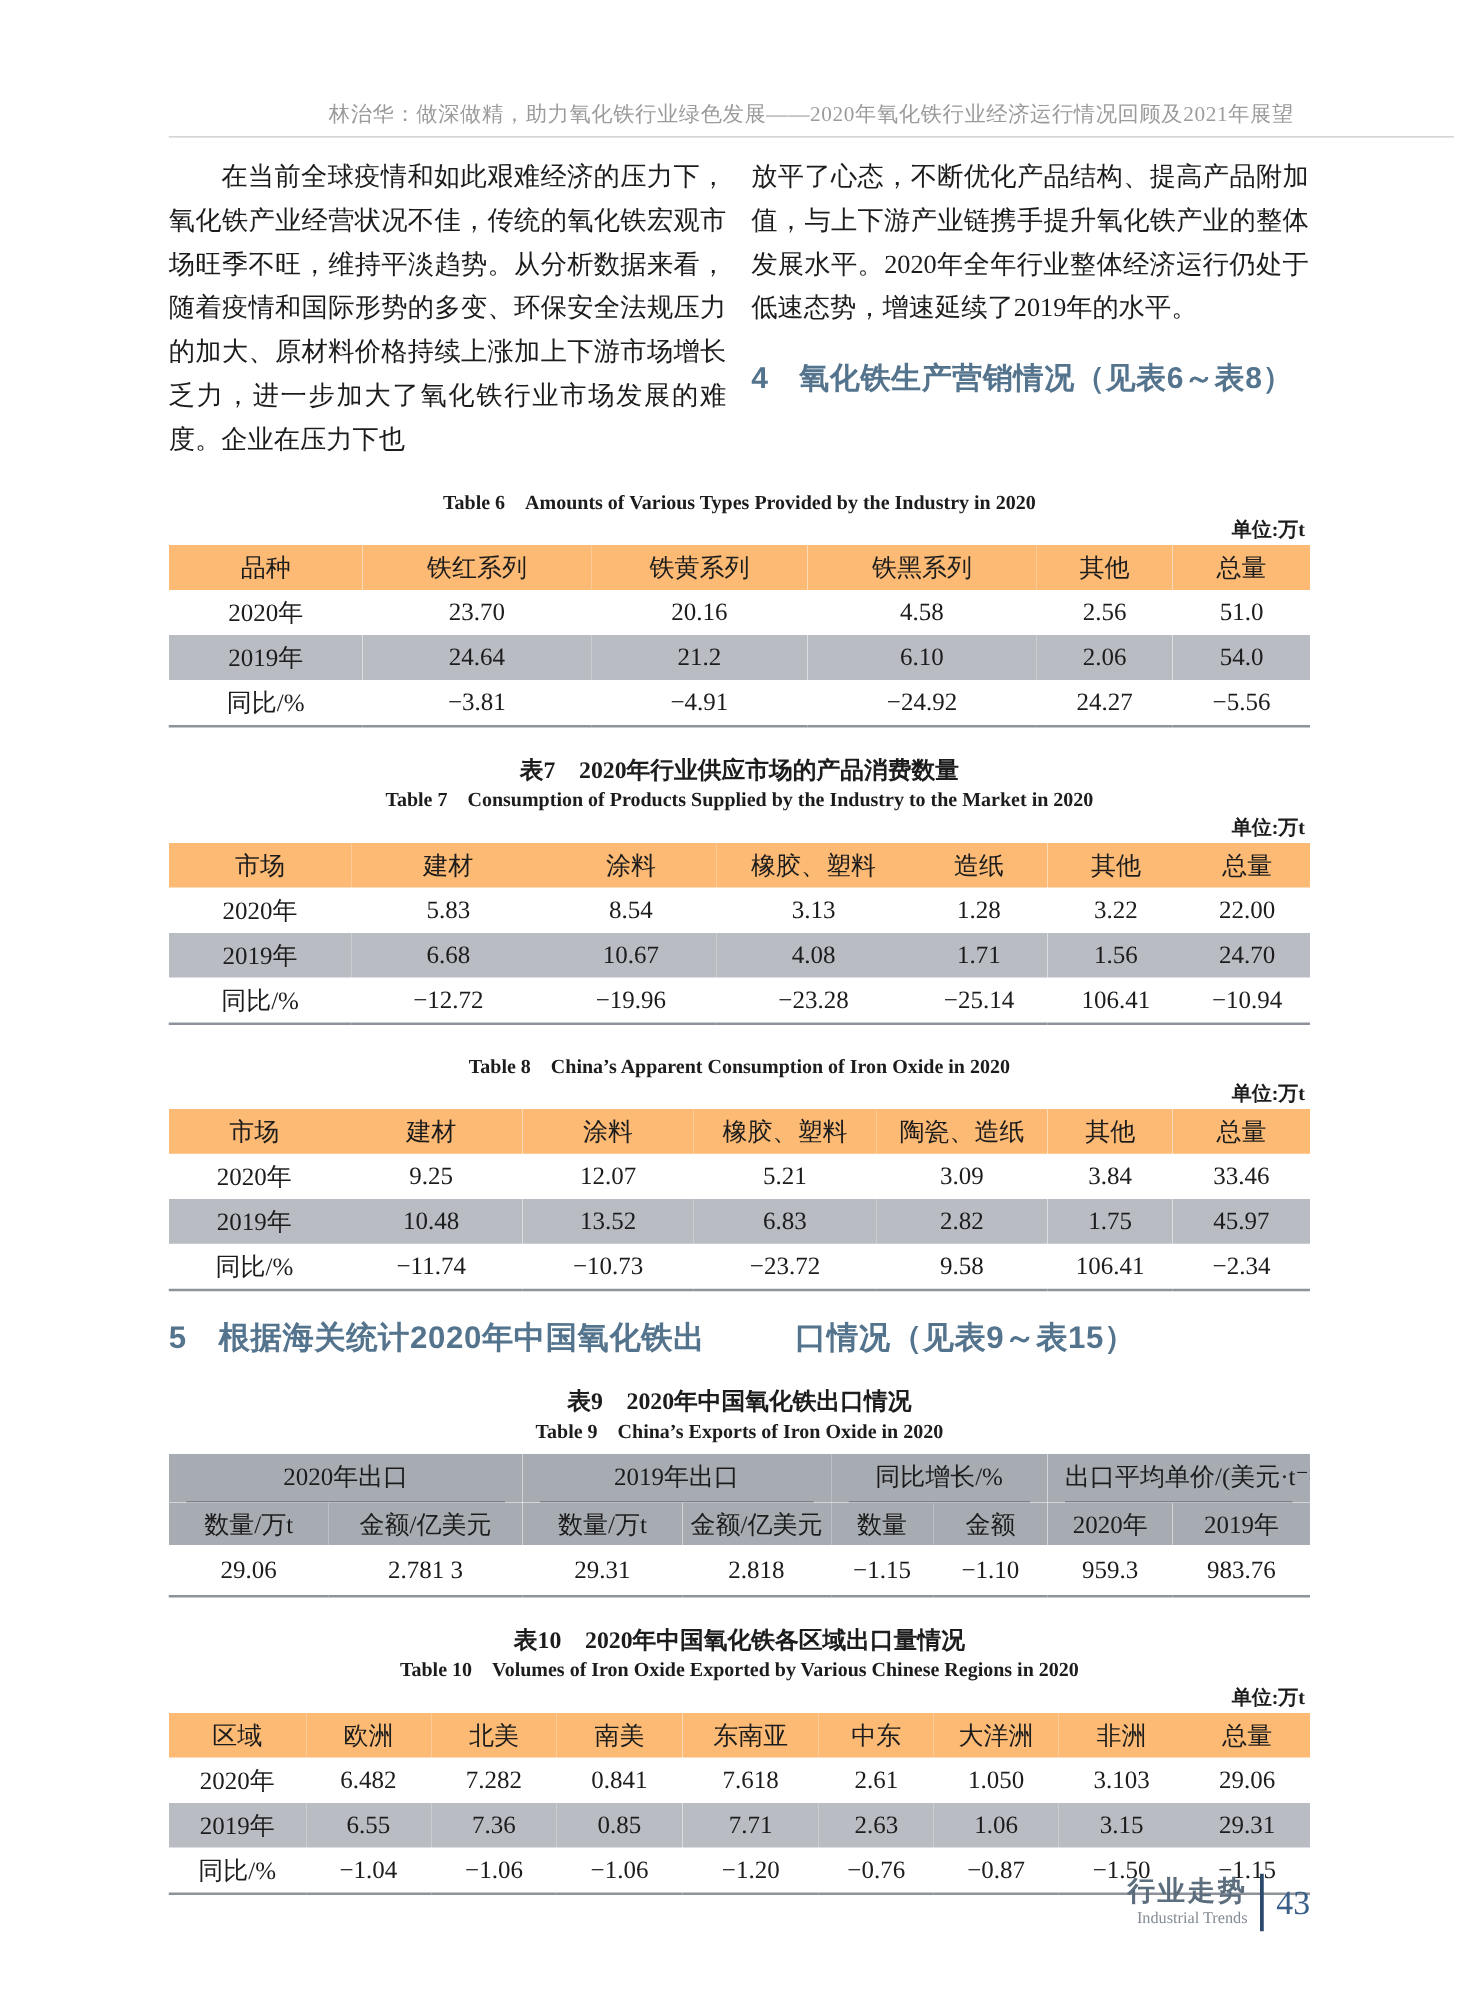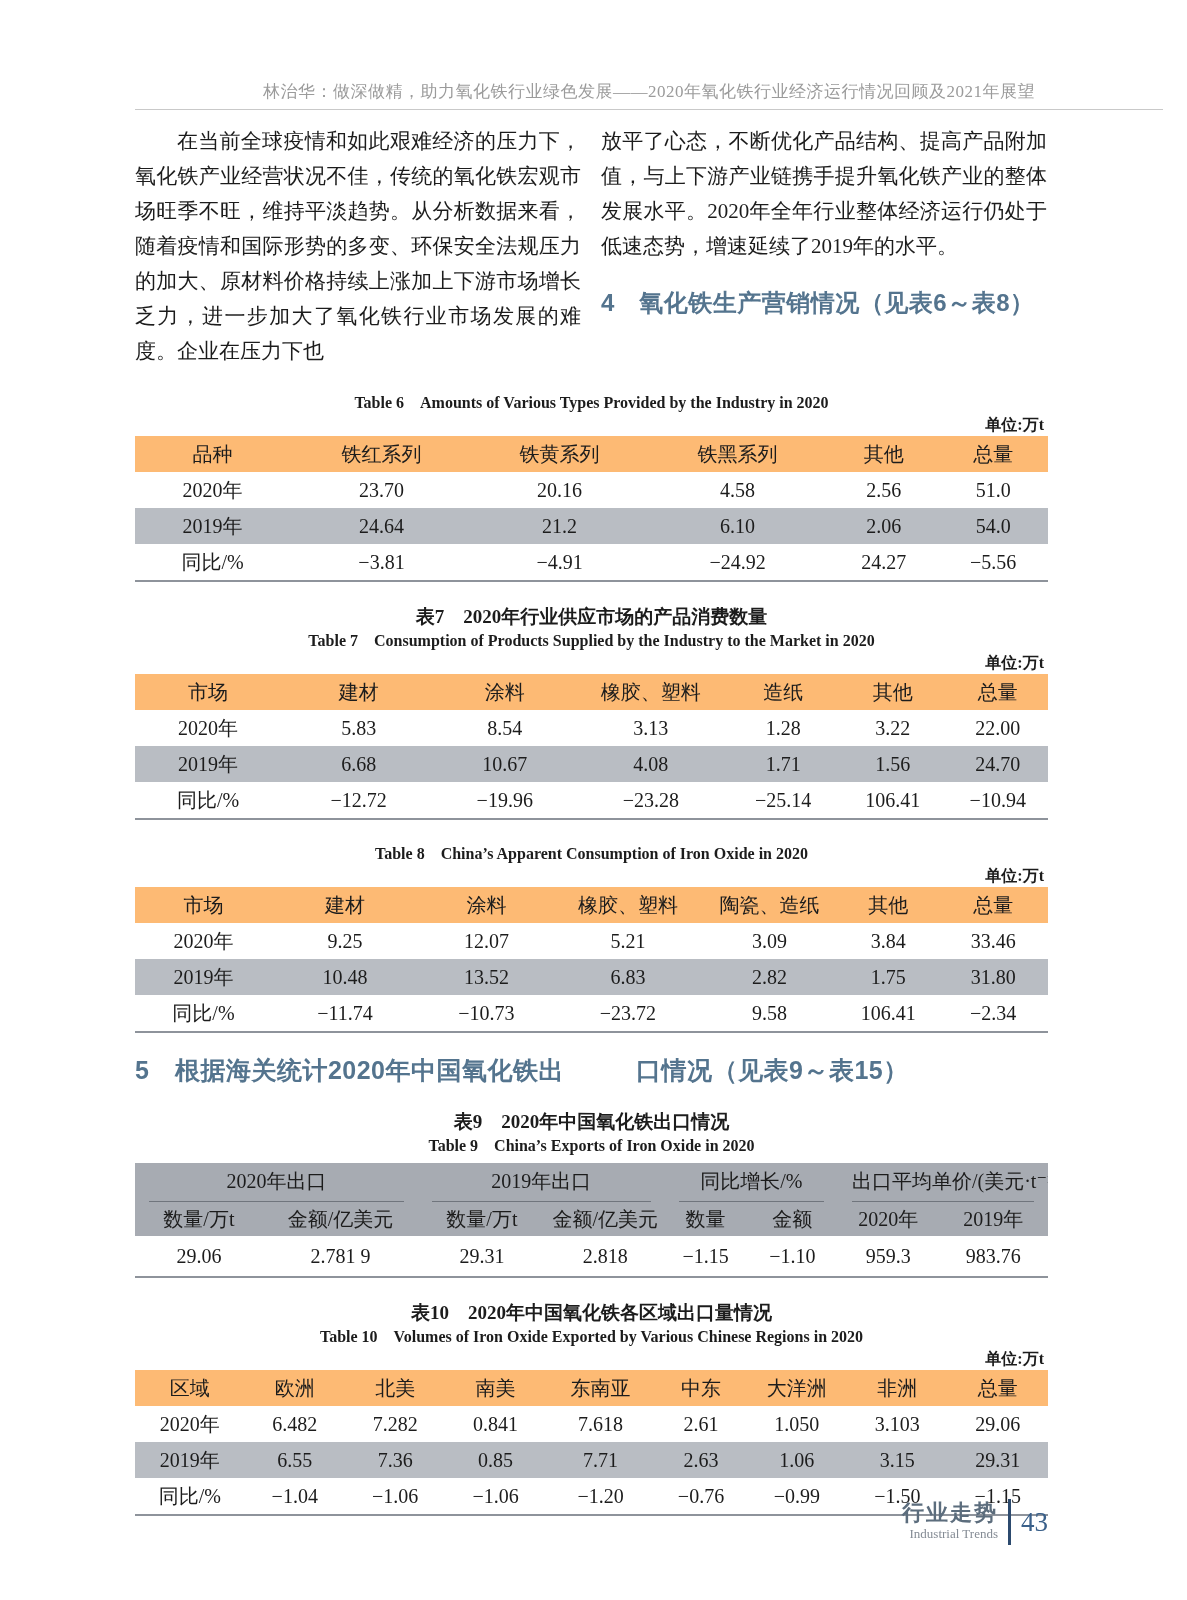--- a/index.html
+++ b/index.html
@@ -225,21 +225,21 @@
             <td>3.84</td>
             <td>33.46</td>
           </tr>
           <tr class="alt">
             <td>2019年</td>
             <td>10.48</td>
             <td>13.52</td>
             <td>6.83</td>
             <td>2.82</td>
             <td>1.75</td>
-            <td>31.80</td>
+            <td>45.97</td>
           </tr>
           <tr>
             <td>同比/%</td>
             <td>−11.74</td>
             <td>−10.73</td>
             <td>−23.72</td>
             <td>9.58</td>
             <td>106.41</td>
             <td>−2.34</td>
           </tr>
@@ -287,21 +287,21 @@
             <th>金额/亿美元</th>
             <th>数量</th>
             <th>金额</th>
             <th>2020年</th>
             <th>2019年</th>
           </tr>
         </thead>
         <tbody>
           <tr class="data-row">
             <td>29.06</td>
-            <td>2.781 9</td>
+            <td>2.781 3</td>
             <td>29.31</td>
             <td>2.818</td>
             <td>−1.15</td>
             <td>−1.10</td>
             <td>959.3</td>
             <td>983.76</td>
           </tr>
         </tbody>
       </table>
     </div>
@@ -358,21 +358,21 @@
             <td>3.15</td>
             <td>29.31</td>
           </tr>
           <tr>
             <td>同比/%</td>
             <td>−1.04</td>
             <td>−1.06</td>
             <td>−1.06</td>
             <td>−1.20</td>
             <td>−0.76</td>
-            <td>−0.99</td>
+            <td>−0.87</td>
             <td>−1.50</td>
             <td>−1.15</td>
           </tr>
         </tbody>
       </table>
     </div>
 
   </div>
 
   <div class="footer">

